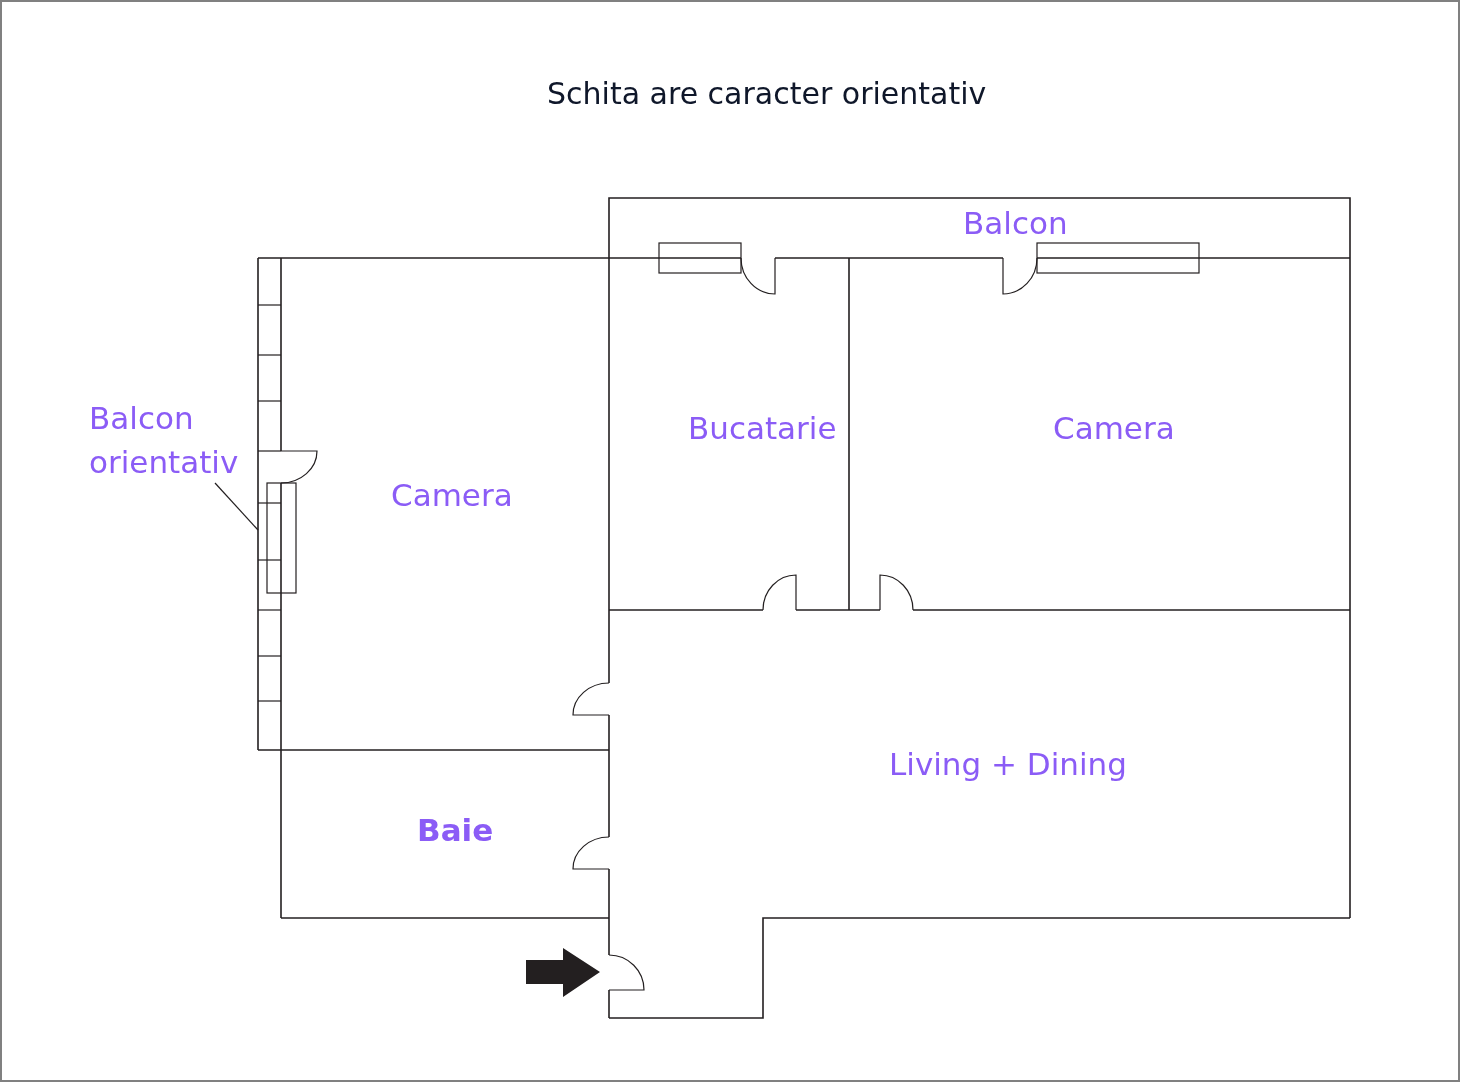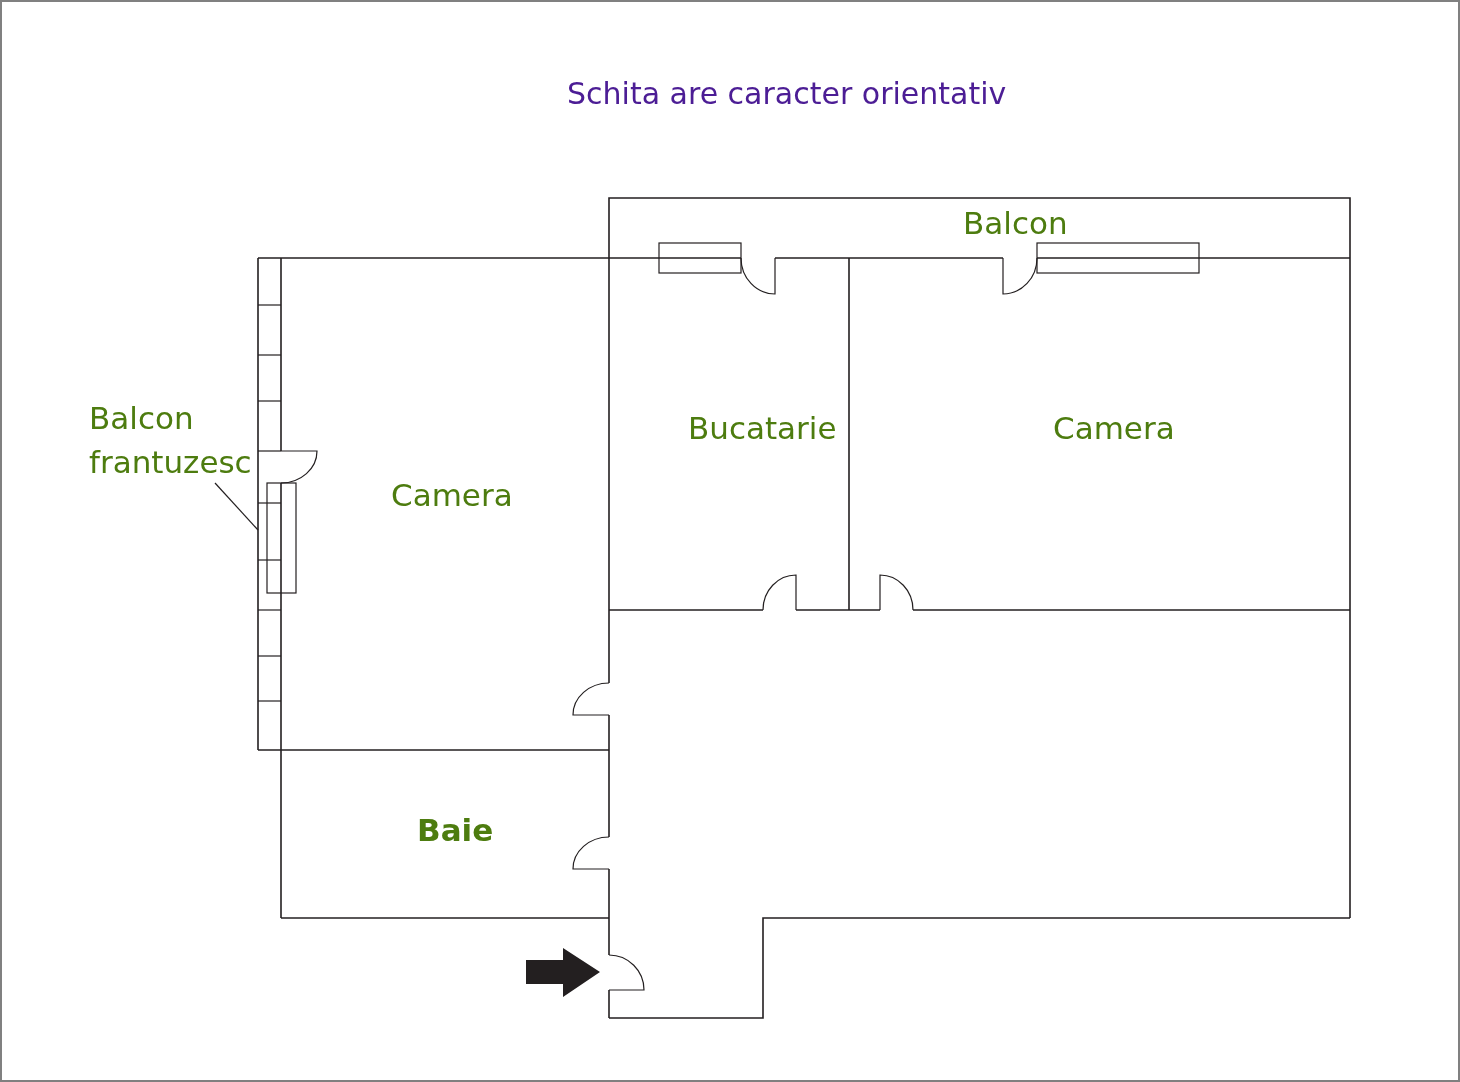--- a/index.html
+++ b/index.html
@@ -1,21 +1,21 @@
 <!DOCTYPE html>
 <html><head>
 <meta charset="utf-8">
 <style>
   html, body { margin: 0; padding: 0; background: #ffffff; }
   #canvas { position: relative; width: 1460px; height: 1082px; background: #fff; }
   svg { position: absolute; left: 0; top: 0; }
   .wall { stroke: #231f20; stroke-width: 1.6; fill: none; }
   .thin { stroke: #231f20; stroke-width: 1.2; fill: none; }
-  .label { position: absolute; font-family: "DejaVu Sans", sans-serif; color: #4d7c0f; font-size: 31px; white-space: nowrap; }
-  .title { position: absolute; font-family: "DejaVu Sans", sans-serif; color: #4c1d95; font-size: 30px; white-space: nowrap; margin-left: 20px; }
+  .label { position: absolute; font-family: "DejaVu Sans", sans-serif; color: #8b5cf6; font-size: 31px; white-space: nowrap; }
+  .title { position: absolute; font-family: "DejaVu Sans", sans-serif; color: #0f172a; font-size: 30px; white-space: nowrap; }
 </style>
 </head>
 <body>
 
 <div id="canvas">
 <svg width="1460" height="1082" viewBox="0 0 1460 1082">
 
   <rect x="1" y="1" width="1458" height="1080" fill="none" stroke="#808080" stroke-width="2"></rect>
 
   <g>
@@ -82,18 +82,19 @@
     <line class="wall" x1="281" y1="918" x2="609" y2="918"></line>
     <polyline class="wall" points="609,1018 763,1018 763,918 1350,918"></polyline>
   </g>
 
   <polygon points="526,960 563,960 563,948 600,972 563,997 563,984 526,984" fill="#231f20"></polygon>
 </svg>
 
 <div class="title" style="left:547px; top:76px;">Schita are caracter orientativ</div>
 <div class="label" style="left:963px; top:205px;">Balcon</div>
 <div class="label" style="left:89px; top:400px;">Balcon</div>
-<div class="label" style="left:89px; top:444px;">frantuzesc</div>
+<div class="label" style="left:89px; top:444px;">orientativ</div>
 <div class="label" style="left:391px; top:477px;">Camera</div>
 <div class="label" style="left:688px; top:410px;">Bucatarie</div>
 <div class="label" style="left:1053px; top:410px;">Camera</div>
+<div class="label" style="left:889px; top:746px;">Living + Dining</div>
 <div class="label" style="left:417px; top:812px;font-weight:bold;">Baie</div>
 </div>
 
 </body></html>

